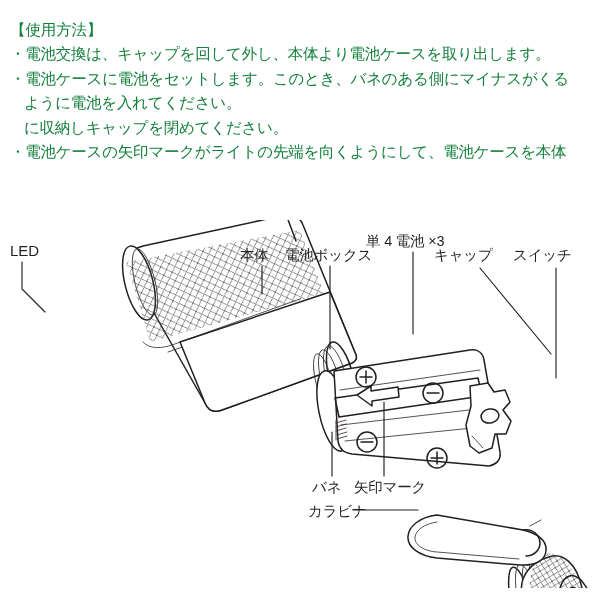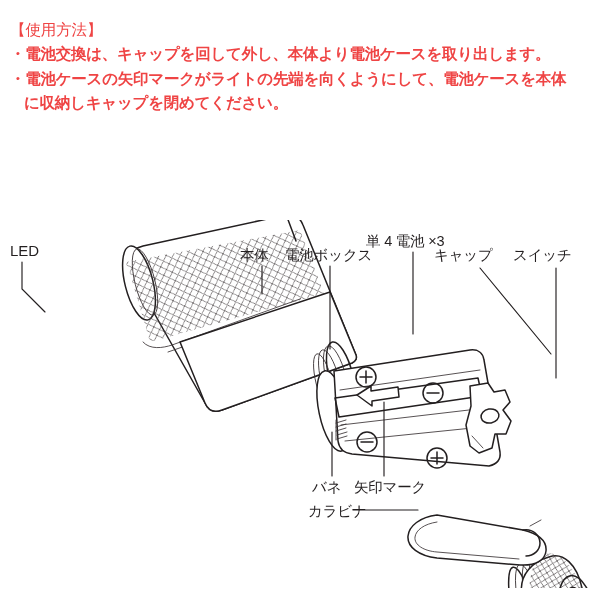--- a/index.html
+++ b/index.html
@@ -8,21 +8,21 @@
     padding: 0;
     background: #ffffff;
   }
   #page {
     position: relative;
     width: 600px;
     height: 600px;
     background: #ffffff;
     overflow: hidden;
     font-family: "Liberation Sans", "DejaVu Sans", sans-serif;
-    color: #ef4444;
+    color: #15803d;
     box-sizing: border-box;
   }
   
   #instructions {
     position: absolute;
     left: 10px;
     top: 18px;
     width: 582px;
   }
   .heading {
@@ -32,21 +32,20 @@
     white-space: nowrap;
   }
   .bullet-item {
     font-size: 15.5px;
     line-height: 24.5px;
     letter-spacing: -0.25px;
   }
   .bullet-item .ln {
     display: block;
     white-space: nowrap;
-    font-weight: bold;
   }
   .bullet-item .ln.indent {
     padding-left: 14px;
   }
   
   #diagram {
     position: absolute;
     left: 0;
     top: 220px;
     width: 508px;
@@ -102,24 +101,28 @@
 
 <div id="page">
 
   <div id="instructions">
     <div class="heading">【使用方法】</div>
 
     <div class="bullet-item">
       <span class="ln">・電池交換は、キャップを回して外し、本体より電池ケースを取り出します。</span>
     </div>
 
-
     <div class="bullet-item">
+      <span class="ln">・電池ケースに電池をセットします。このとき、バネのある側にマイナスがくる</span>
+      <span class="ln indent">ように電池を入れてください。</span>
+    </div>
+
+    <div class="bullet-item">
+      <span class="ln indent">に収納しキャップを閉めてください。</span>
       <span class="ln">・電池ケースの矢印マークがライトの先端を向くようにして、電池ケースを本体</span>
-      <span class="ln indent">に収納しキャップを閉めてください。</span>
     </div>
 
 
   </div>
 
   <div id="diagram">
     <svg width="600" height="368" viewBox="0 0 600 368" xmlns="http://www.w3.org/2000/svg">
       <defs>
 
         <pattern id="knurlPat" width="9" height="9" patternUnits="userSpaceOnUse" patternTransform="rotate(-20)">

